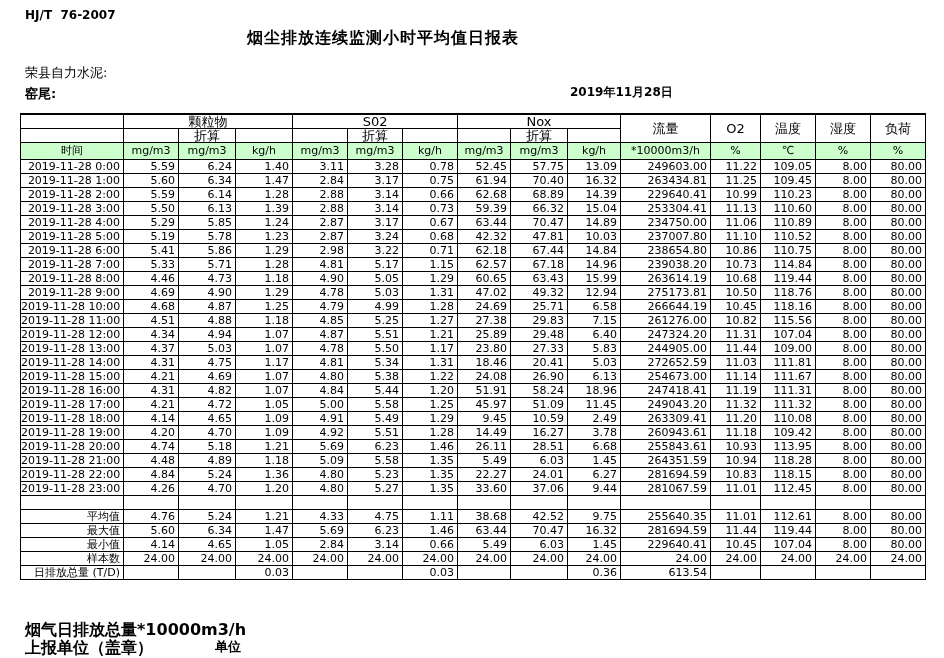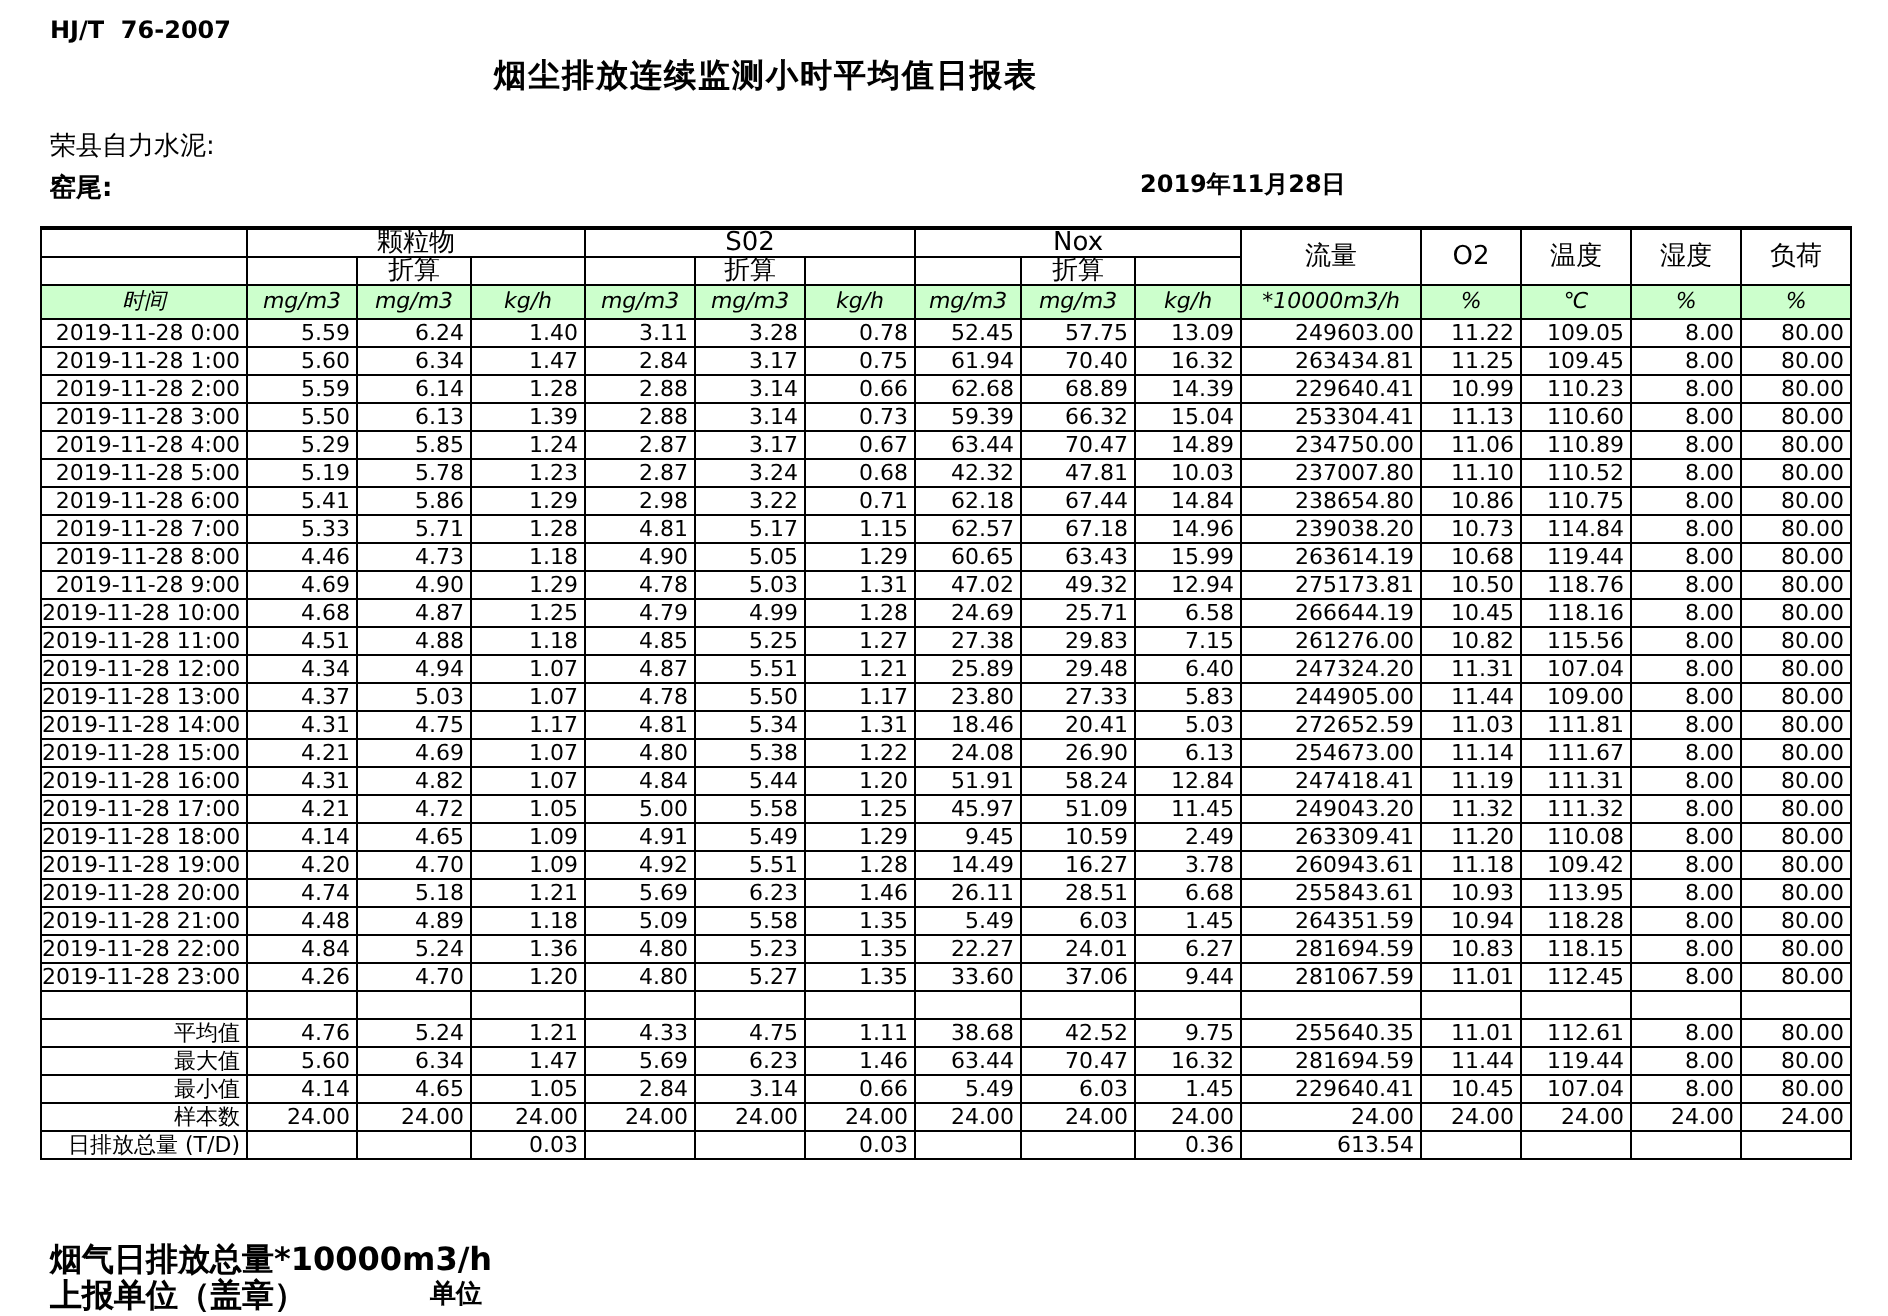--- a/index.html
+++ b/index.html
@@ -25,21 +25,21 @@
   }
   table.report td{
     border:1px solid #000;
     font-size:11px;height:13px;line-height:13px;
     padding:0 3px 0 0;overflow:hidden;white-space:nowrap;
     text-align:right;
   }
   table.report thead td{text-align:center;padding:0;}
   tr.hdr1 td,tr.hdr2 td{height:13px;font-size:13px;}
   tr.units td{height:16px;line-height:16px;font-size:11px;}
-  .green{background:#ccffcc;font-style:italic;}
+  .green{background:#ccffcc;}
   td.timecell{padding-right:6px;}
   td.sumlabel{padding-right:4px;font-size:12px;}
   td.totlabel{text-align:left;padding-left:2px;font-size:12px;}
 </style>
 </head>
 <body>
 
 <div class="abs std">HJ/T  76-2007</div>
 <div class="abs title">烟尘排放连续监测小时平均值日报表</div>
 <div class="abs company">荣县自力水泥:</div>
@@ -382,21 +382,21 @@
       <tr>
         <td class="timecell">2019-11-28 16:00</td>
         <td>4.31</td>
         <td>4.82</td>
         <td>1.07</td>
         <td>4.84</td>
         <td>5.44</td>
         <td>1.20</td>
         <td>51.91</td>
         <td>58.24</td>
-        <td>12.84</td>
+        <td>18.96</td>
         <td>247418.41</td>
         <td>11.19</td>
         <td>111.31</td>
         <td>8.00</td>
         <td>80.00</td>
       </tr>
       <tr>
         <td class="timecell">2019-11-28 17:00</td>
         <td>4.21</td>
         <td>4.72</td>

